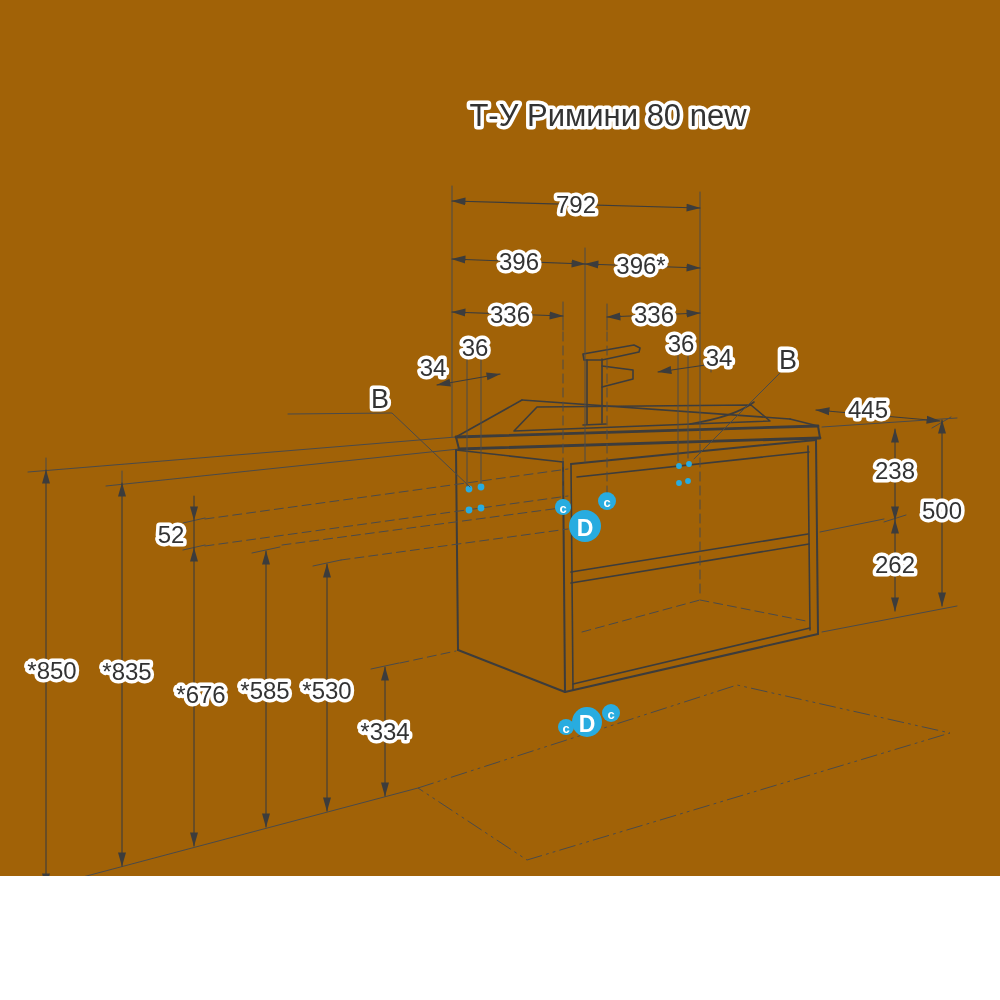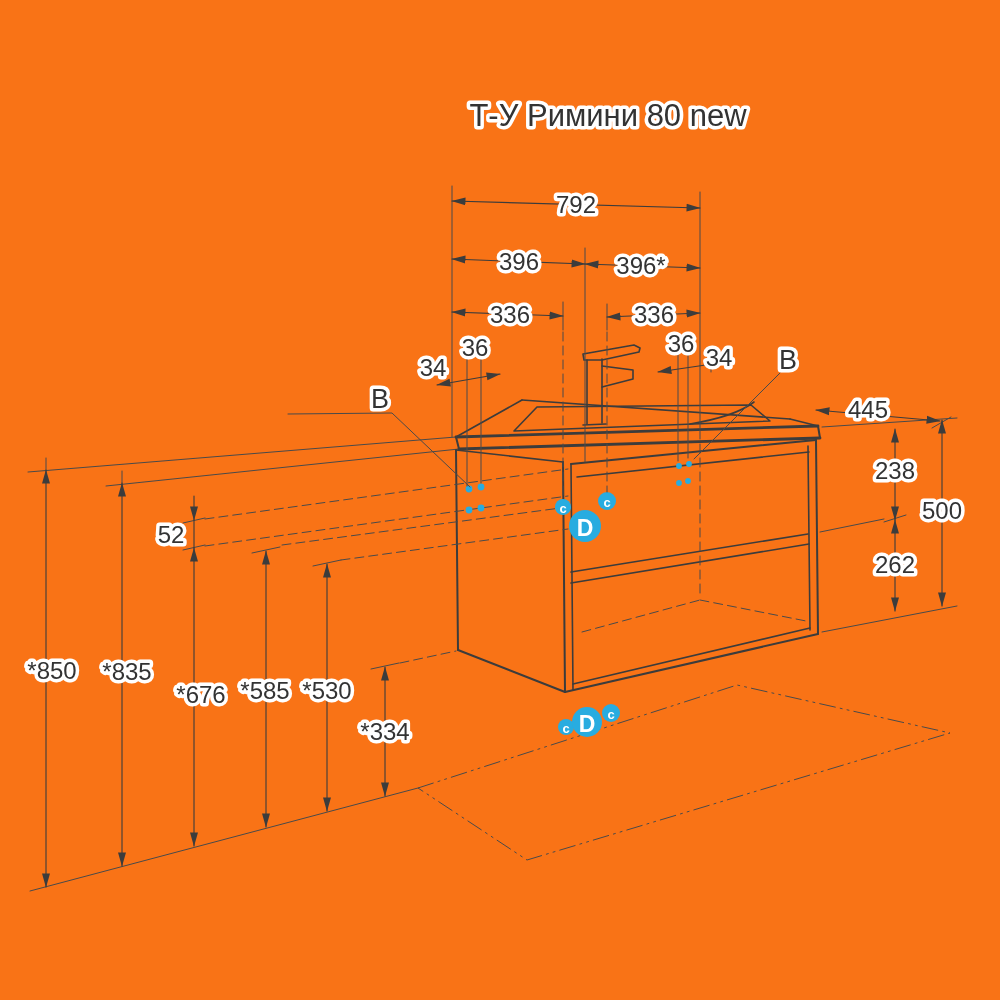--- a/index.html
+++ b/index.html
@@ -1,16 +1,16 @@
 <!DOCTYPE html>
 <html><head>
 <meta charset="utf-8">
 <style>
   html,body { margin:0; padding:0; background:#ffffff; }
-  .stage { position:relative; width:1000px; height:1000px; background:#f97316; overflow:hidden; }
+  .stage { position:relative; width:1000px; height:876px; background:#a16207; overflow:hidden; }
   svg { display:block; }
   
   .ln   { stroke:#3c3c3c; stroke-width:2;   fill:none; stroke-linecap:round; stroke-linejoin:round; }
   .lnk  { stroke:#3c3c3c; stroke-width:2.8; fill:none; stroke-linecap:round; stroke-linejoin:round; }
   .med  { stroke:#3c3c3c; stroke-width:1.6; fill:none; stroke-linecap:round; stroke-linejoin:round; }
   .thin { stroke:#4a4a4a; stroke-width:1;   fill:none; stroke-linecap:round; }
   .dim  { stroke:#3c3c3c; stroke-width:1.1; fill:none; stroke-linecap:round; }
   .dsh  { stroke-dasharray:9 5; }
   .ddd  { stroke-dasharray:16 5 2 5 2 5; }
   text  { font-family:"Liberation Sans","DejaVu Sans",sans-serif; fill:#333333;

